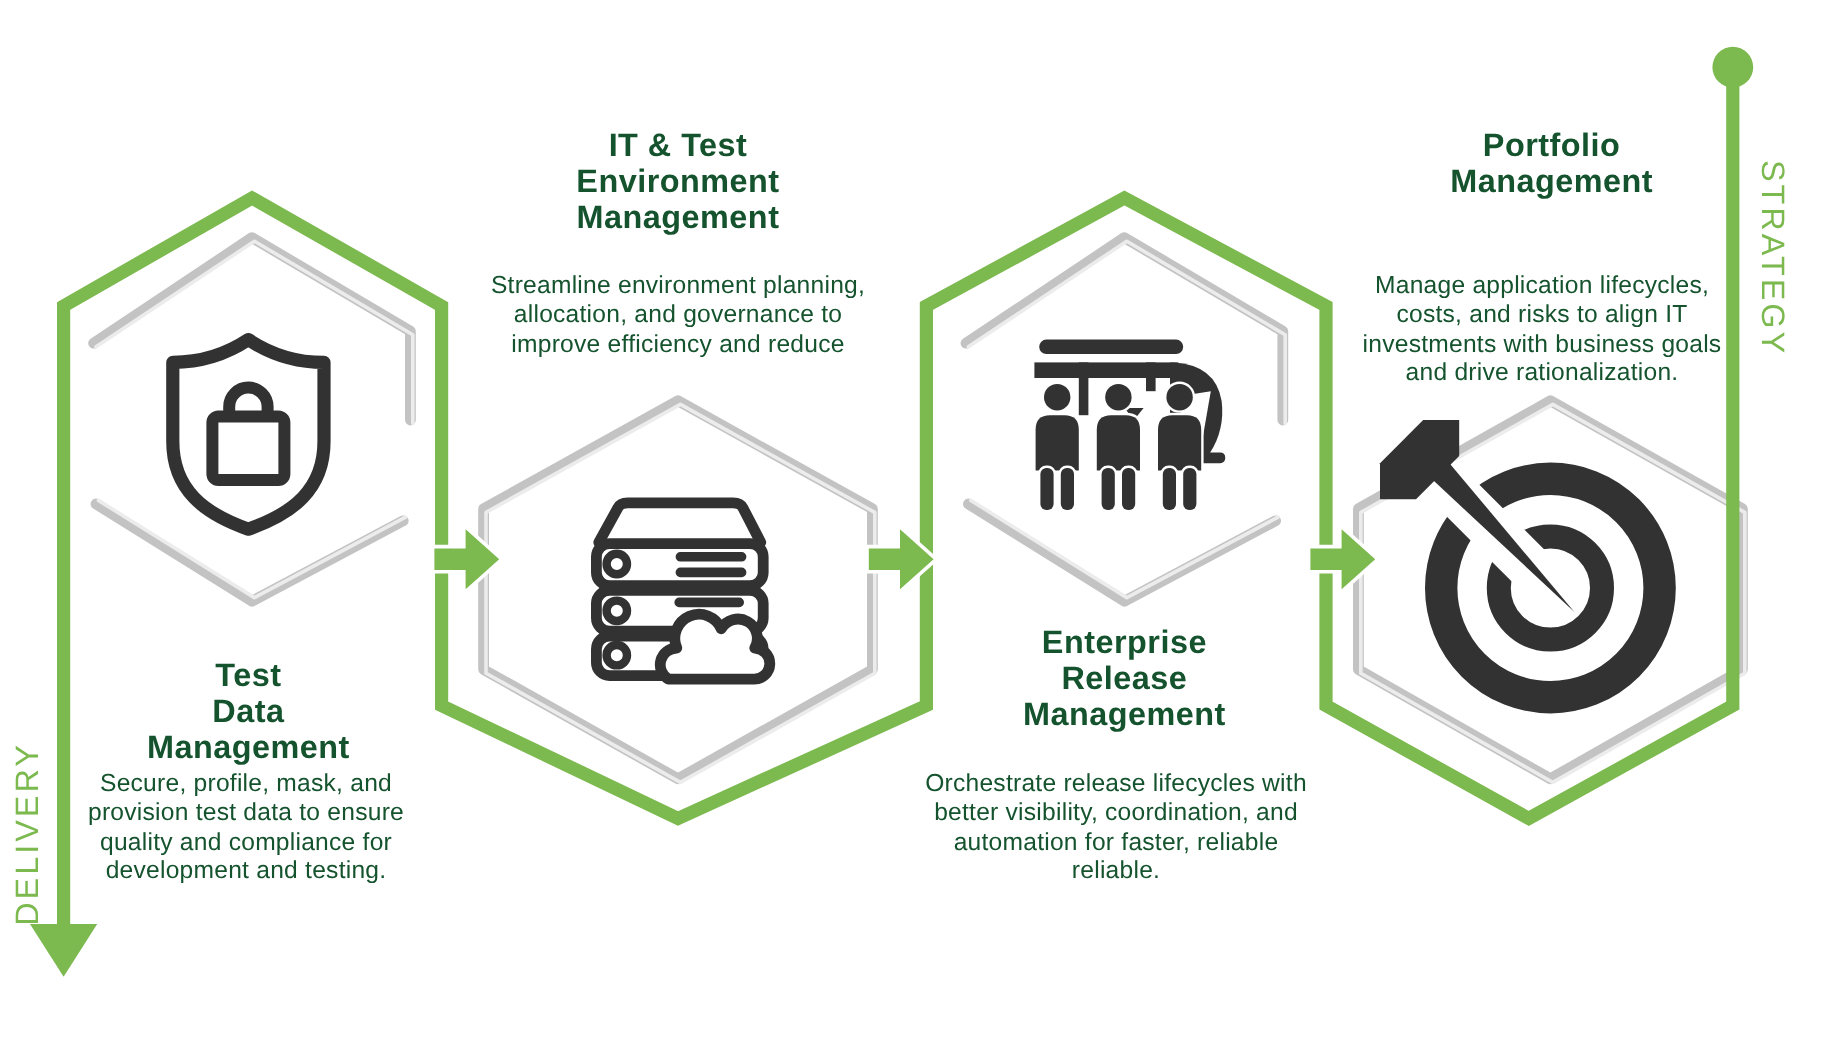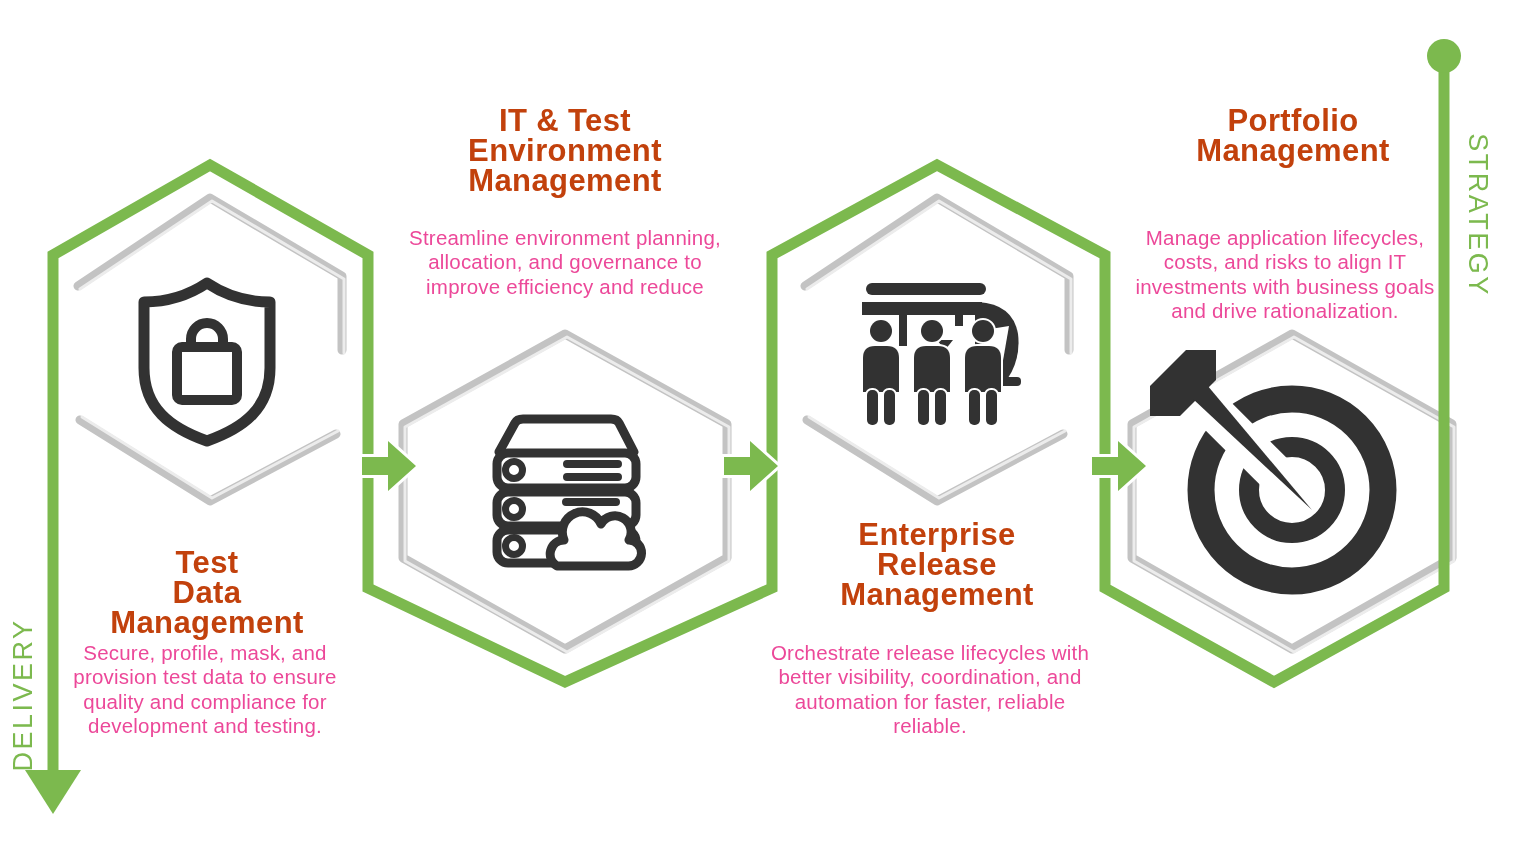--- a/index.html
+++ b/index.html
@@ -2,22 +2,22 @@
 <html><head>
 <meta charset="utf-8">
 <style>
   html,body{margin:0;padding:0;background:#ffffff;}
   .stage{
     position:relative;width:1536px;height:867px;background:#ffffff;overflow:hidden;
     font-family:"Liberation Sans",sans-serif;
   }
   .stage svg.canvas{position:absolute;left:0;top:0;}
   .txt{position:absolute;text-align:center;}
-  .module-title{font-size:31px;font-weight:bold;line-height:30px;color:#c2410c;letter-spacing:.4px;}
-  .module-desc{font-size:20.5px;line-height:24.4px;color:#ec4899;letter-spacing:.2px;}
+  .module-title{font-size:27px;font-weight:bold;line-height:30px;color:#14532d;letter-spacing:.4px;}
+  .module-desc{font-size:20.5px;line-height:24.4px;color:#14532d;letter-spacing:.2px;}
   .axis-label-wrap{position:absolute;width:0;height:0;}
   .axis-label{
     position:absolute;white-space:nowrap;font-size:27px;letter-spacing:2.5px;color:#7cb94e;
     transform:translate(-50%,-50%) rotate(-90deg);
   }
   .axis-label.cw{transform:translate(-50%,-50%) rotate(90deg);}
 </style>
 </head>
 <body>
 

